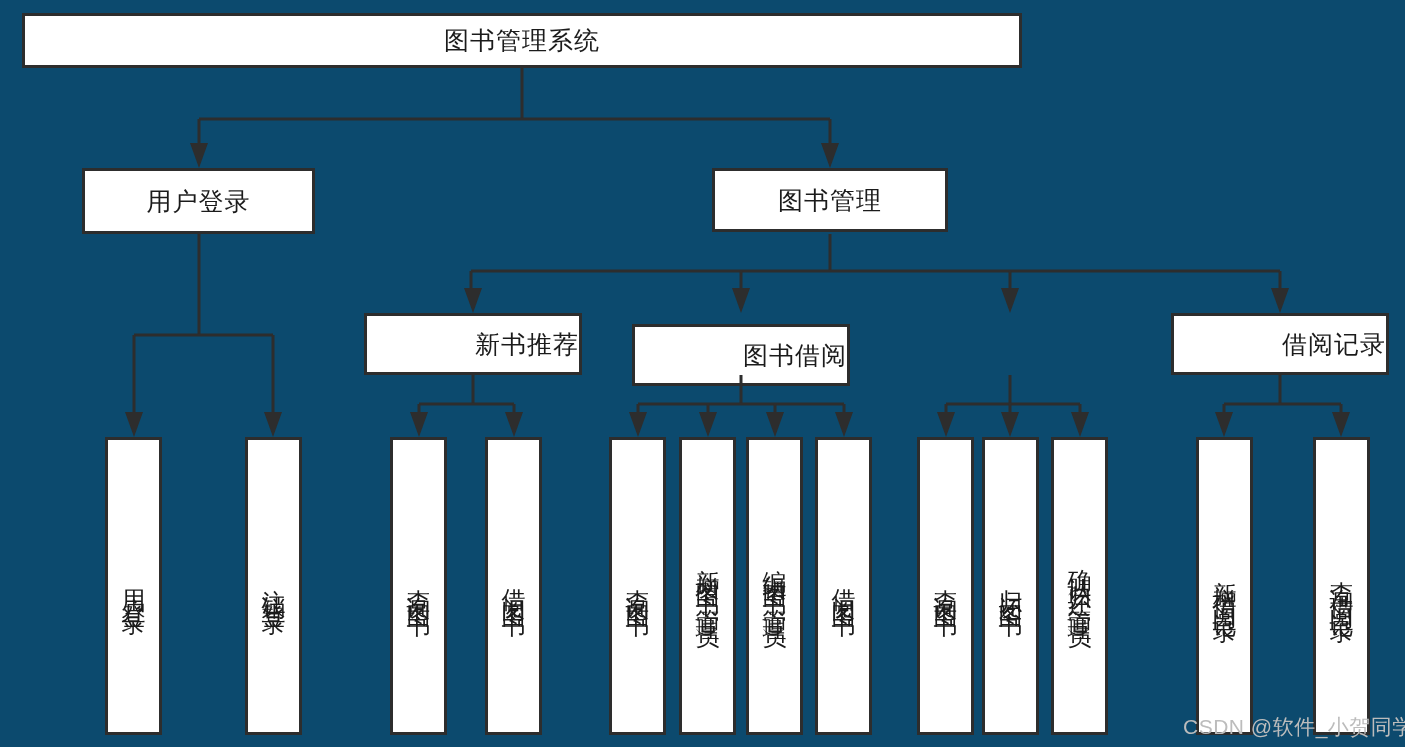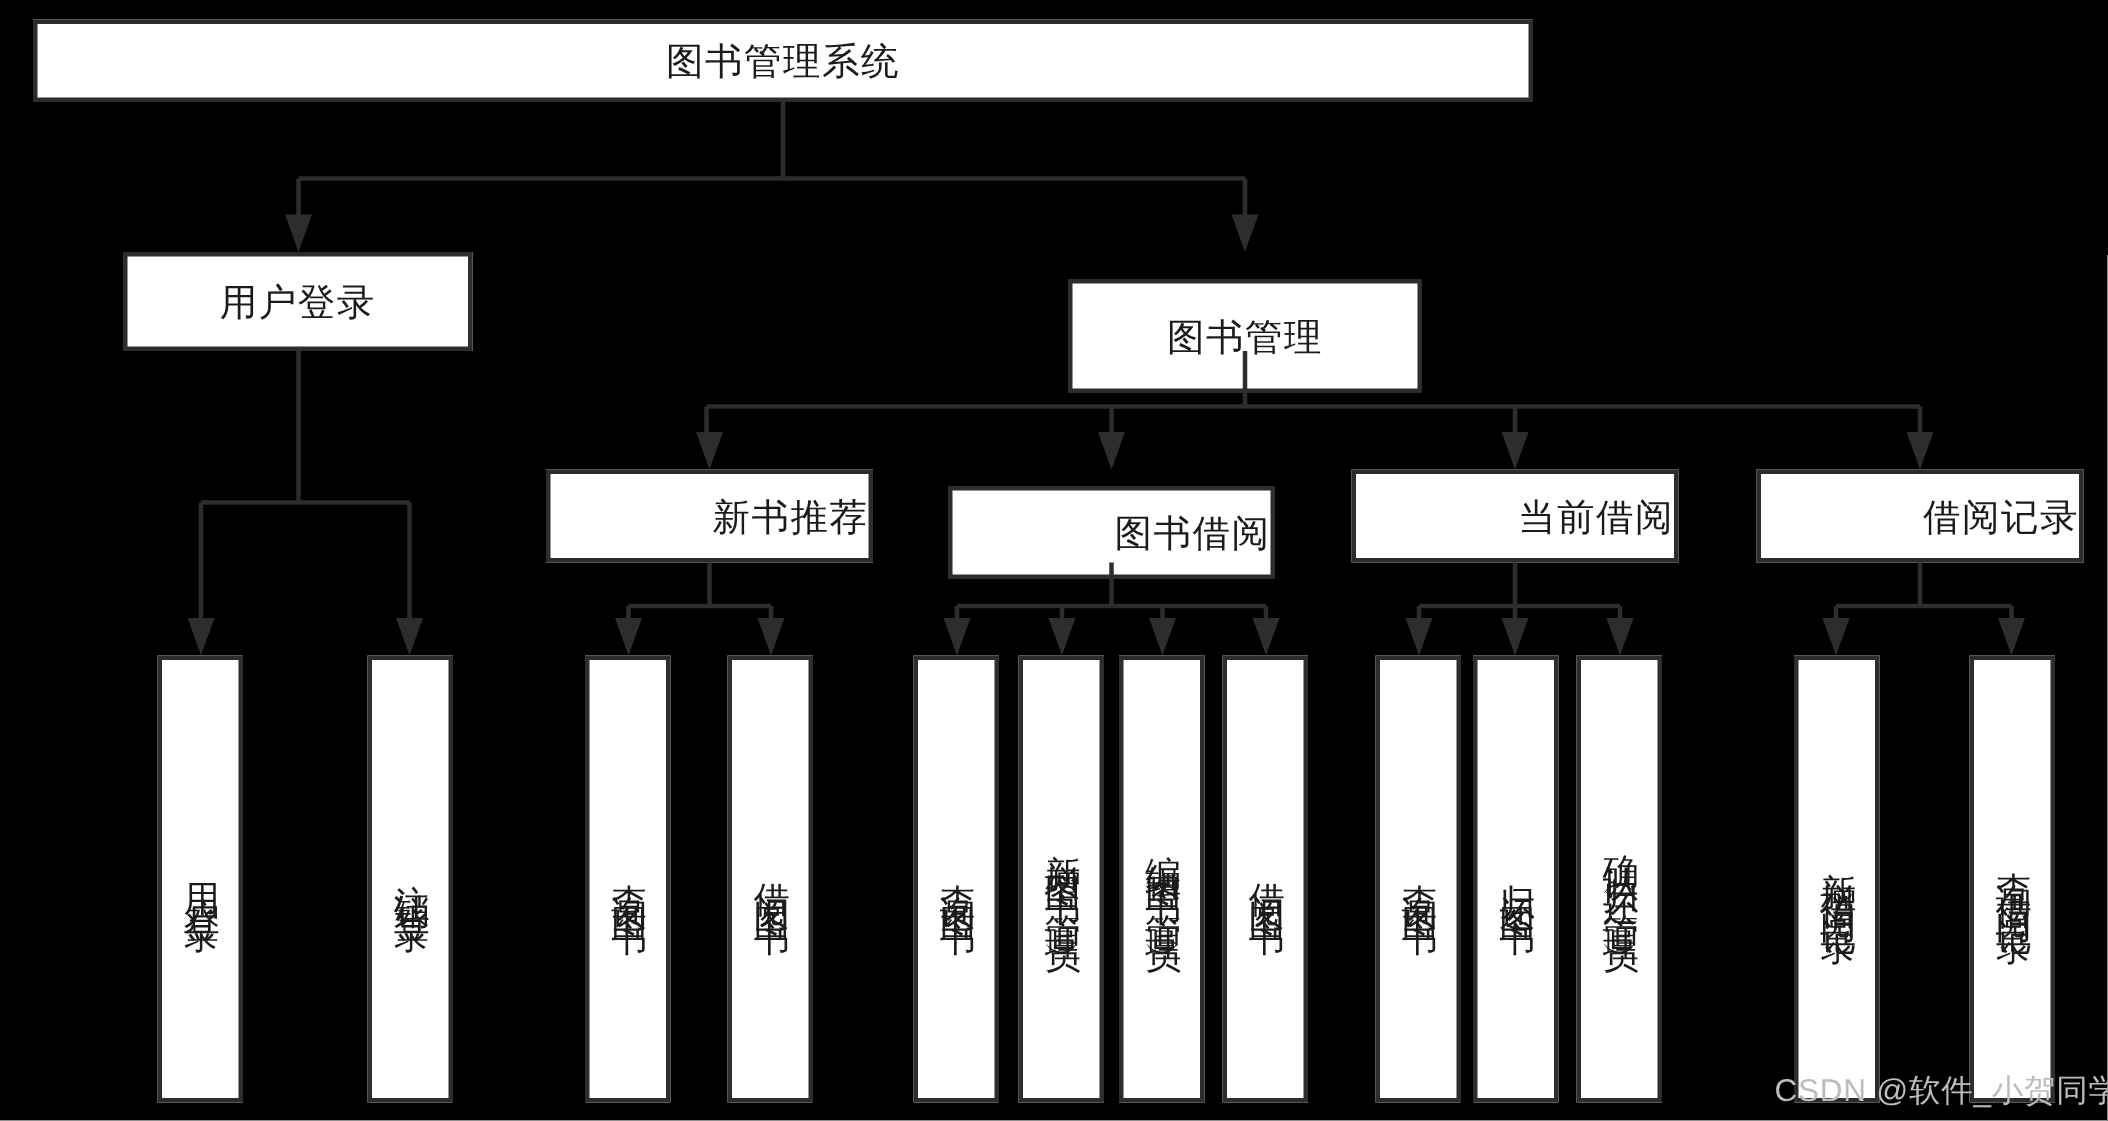--- a/index.html
+++ b/index.html
@@ -1,20 +1,20 @@
 <!DOCTYPE html>
 <html><head>
 <meta charset="utf-8">
 <style>
   html, body { margin: 0; padding: 0; background: #ffffff; }
   .stage {
     position: relative;
     width: 1405px;
     height: 747px;
-    background: #000000;
+    background: #0c4a6e;
     font-family: "Liberation Sans", sans-serif;
     overflow: hidden;
   }
   .wires {
     position: absolute;
     left: 0; top: 0;
     z-index: 2;
     pointer-events: none;
   }
   .node {
@@ -37,21 +37,21 @@
     writing-mode: vertical-rl;
     text-orientation: mixed;
     font-size: 24px;
     letter-spacing: 8px;
     line-height: 1;
   }
   
   .n-root   { left: 22px;  top: 13px;  width: 1000px; height: 55px; }
   
   .n-login  { left: 82px;  top: 168px; width: 233px;  height: 66px; }
-  .n-mgmt   { left: 712px; top: 168px; width: 236px;  height: 76px; margin-top: 18px; }
+  .n-mgmt   { left: 712px; top: 168px; width: 236px;  height: 64px; }
   
   .lvl3     { top: 313px; width: 218px; height: 62px; justify-content: flex-end; }
   .n-rec    { left: 364px;  }
   .n-borrow { left: 632px; margin-top: 11px;  }
   .n-cur    { left: 901px;  }
   .n-hist   { left: 1171px; }
   
   .leaf     { top: 437px; width: 57px; height: 298px; }
   .l-ul1 { left: 105px; }
   .l-ul2 { left: 245px; }
@@ -161,23 +161,20 @@
   <div class="node n-mgmt">
     <span class="hlabel">图书管理</span>
   </div>
 
   <div class="node lvl3 n-rec">
     <span class="hlabel">新书推荐</span>
   </div>
   <div class="node lvl3 n-borrow">
     <span class="hlabel">图书借阅</span>
   </div>
-  <div class="node lvl3 n-cur">
-    <span class="hlabel">当前借阅</span>
-  </div>
   <div class="node lvl3 n-hist">
     <span class="hlabel">借阅记录</span>
   </div>
 
   <div class="node leaf l-ul1">
     <span class="vtext">用户登录</span>
   </div>
   <div class="node leaf l-ul2">
     <span class="vtext">注销登录</span>
   </div>

